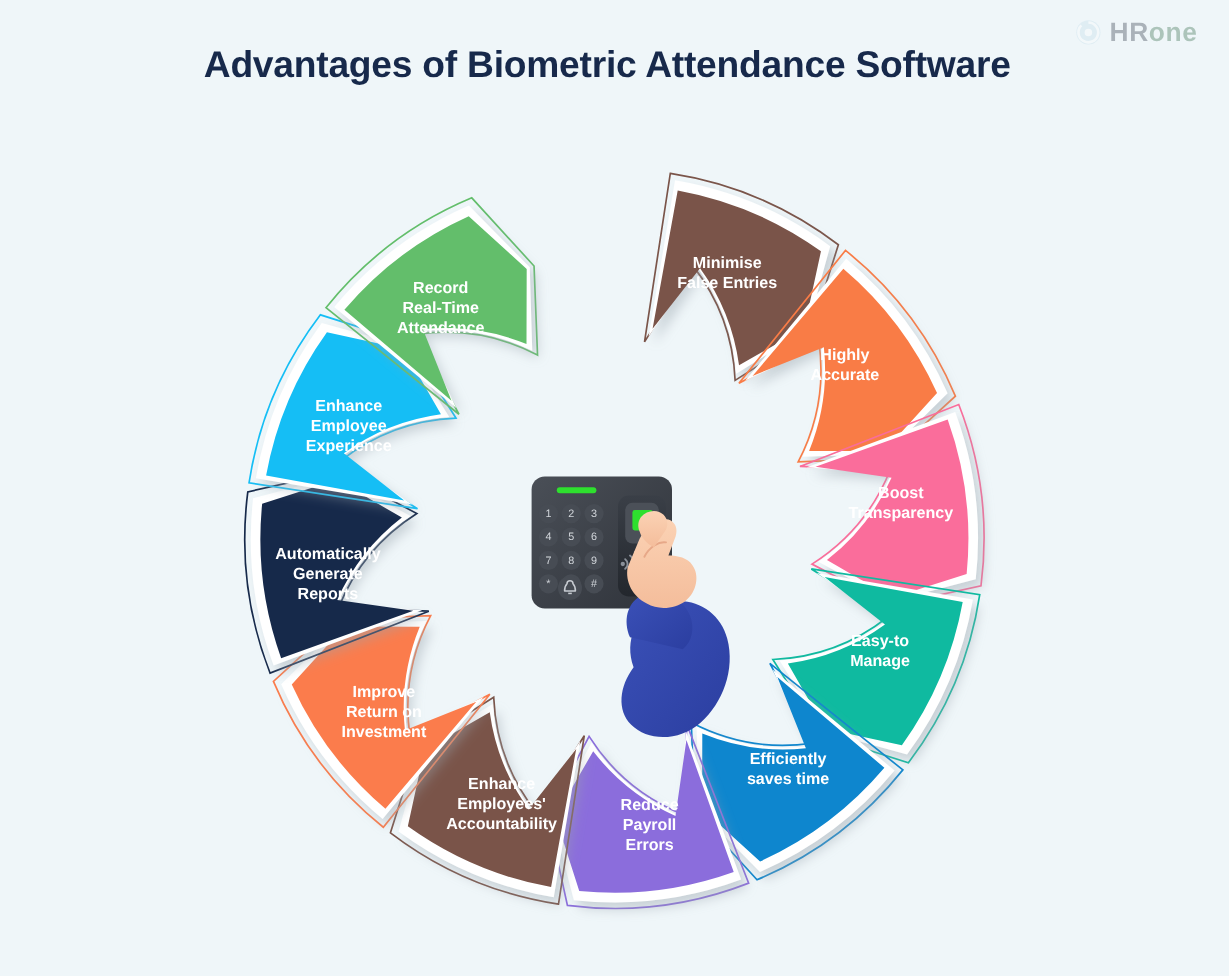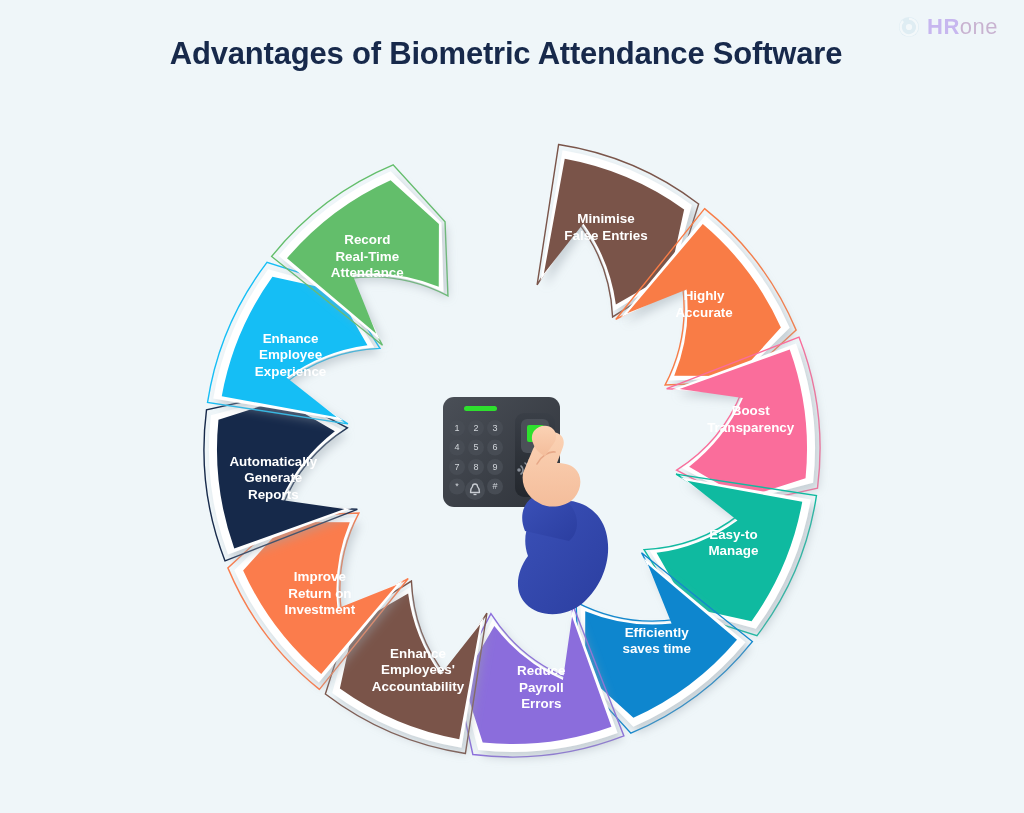--- a/index.html
+++ b/index.html
@@ -12,22 +12,22 @@
   }
   #logo{
     position:absolute; top:14px; right:26px;
     display:flex; align-items:center; gap:7px;
     opacity:.30;
   }
   #logo .mark{width:22px;height:22px;}
   #logo .wordmark{
     font-size:22px; letter-spacing:.5px; color:#7c96a8;
   }
-  #logo .wordmark b{font-weight:bold;color:#6d28d9;}
-  #logo .wordmark span{font-weight:normal;color:#701a75;}
+  #logo .wordmark b{font-weight:bold;color:#0f172a;}
+  #logo .wordmark span{font-weight:bold;color:#14532d;}
   h1#page-title{
     position:absolute; top:36px; left:0; right:12px;
     text-align:center; margin:0;
     font-size:31px; font-weight:bold;
     color:#17294b;
     letter-spacing:-.2px;
   }
   #wheel{
     position:absolute; left:0; top:86px;
     width:1004px; height:727px;

